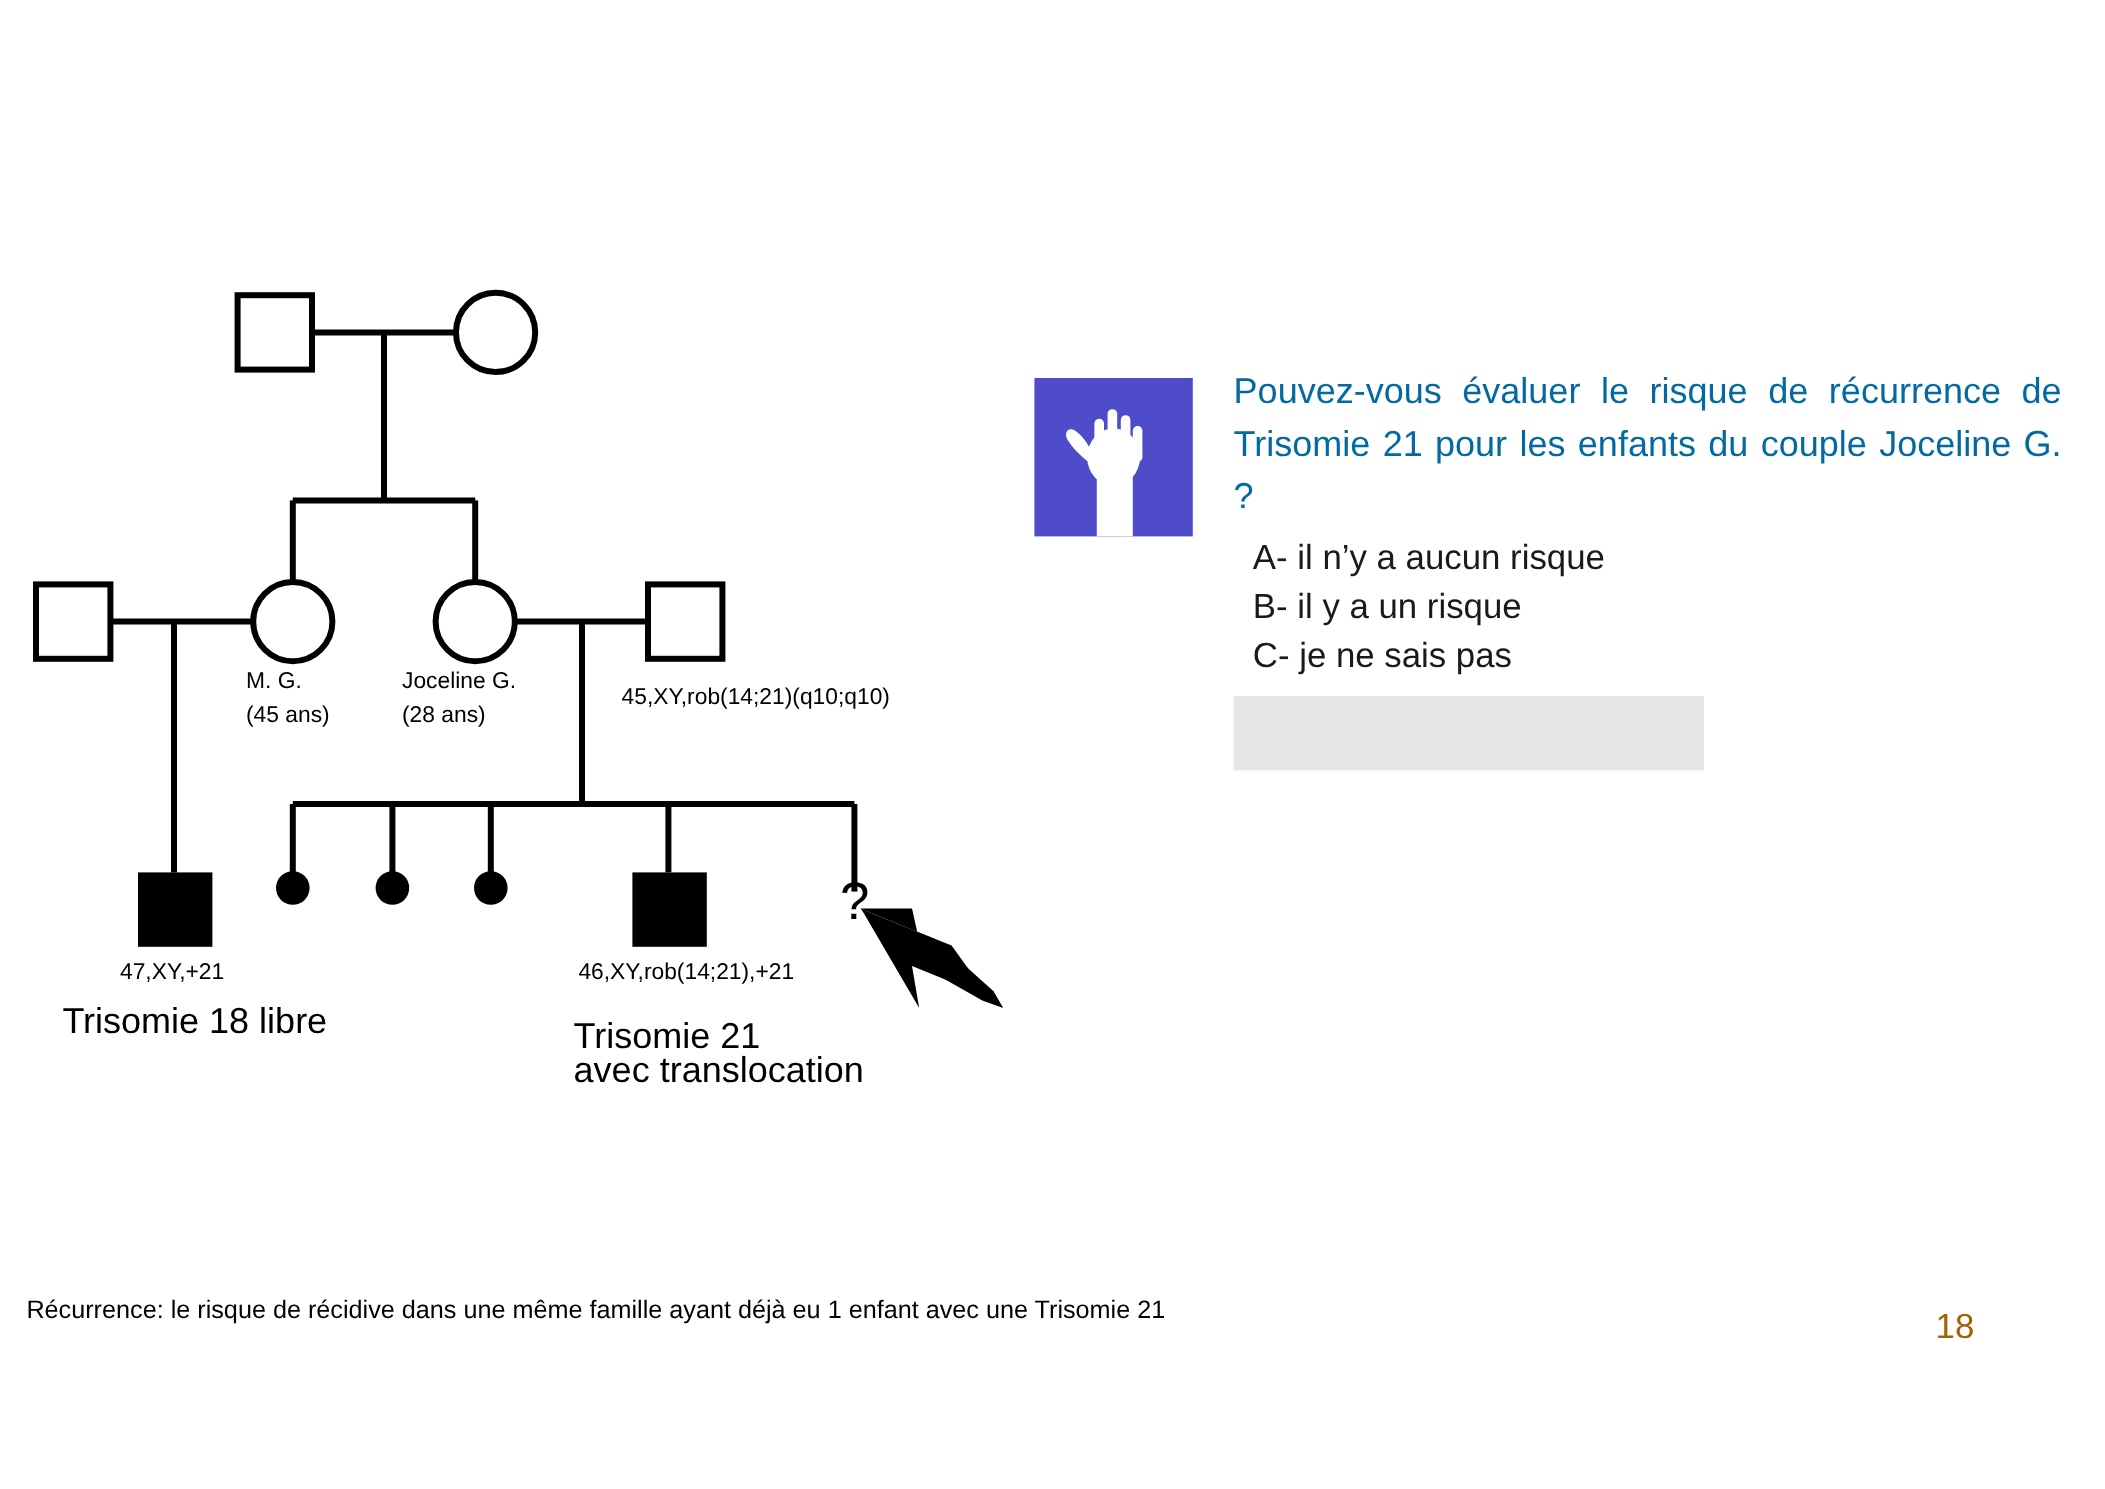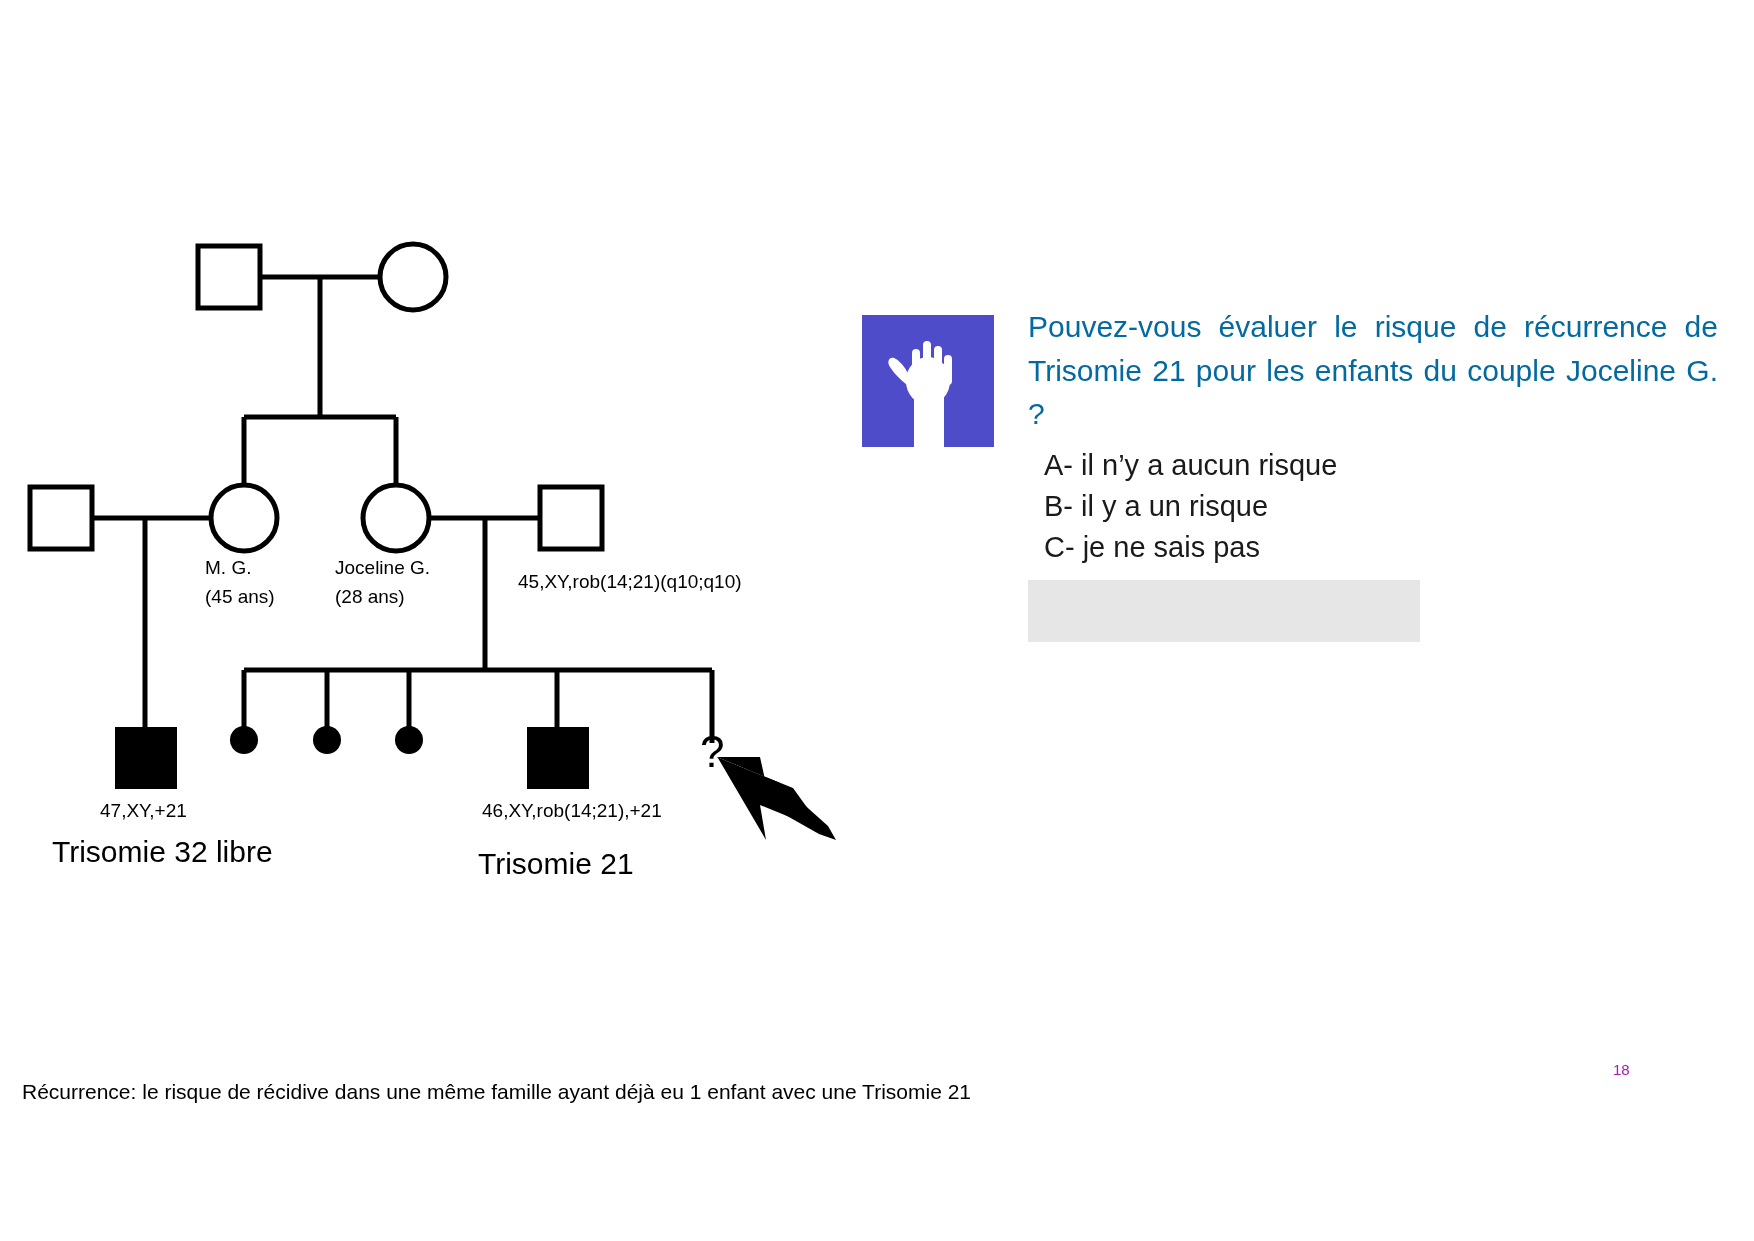--- a/index.html
+++ b/index.html
@@ -118,23 +118,23 @@
     position: absolute;
     left: 22px;
     top: 1080px;
     font-size: 21px;
     color: #000;
     white-space: pre;
   }
   #page-number {
     position: absolute;
     left: 1613px;
-    top: 1061px;
-    font-size: 15px;
-    color: #a21caf;
+    top: 1090px;
+    font-size: 29px;
+    color: #a16207;
   }
 </style>
 </head>
 <body>
 
 <div id="slide">
 
   <div id="pedigree">
     <svg width="900" height="960" viewBox="0 0 900 960" xmlns="http://www.w3.org/2000/svg">
       <g fill="none" stroke="#000000" stroke-width="5">
@@ -188,23 +188,24 @@
 
     <div class="ped-label ped-name" style="left:335px; top:556px;">Joceline G.</div>
     <div class="ped-label ped-name" style="left:335px; top:585px;">(28 ans)</div>
 
     <div class="ped-label karyo" style="left:518px; top:570px;">45,XY,rob(14;21)(q10;q10)</div>
 
     <div class="ped-label karyo" style="left:100px; top:799px;">47,XY,+21</div>
 
     <div class="ped-label karyo" style="left:482px; top:799px;">46,XY,rob(14;21),+21</div>
 
-    <div class="ped-label legend-big" style="left:52px; top:833px;">Trisomie 32 libre</div>
+    <div class="ped-label legend-big" style="left:52px; top:833px;">Trisomie 18 libre</div>
 
     <div class="ped-label legend-big" style="left:478px; top:833px;margin-top:12px;">Trisomie 21</div>
+    <div class="ped-label legend-big" style="left:478px; top:874px;">avec translocation</div>
 
     <div class="qmark" style="left:700px; top:730px;">?</div>
   </div>
 
   <div id="right-panel">
 
     <div id="hand-icon">
       <svg width="132" height="132" viewBox="0 0 132 132" xmlns="http://www.w3.org/2000/svg">
         <g fill="#ffffff">
 

